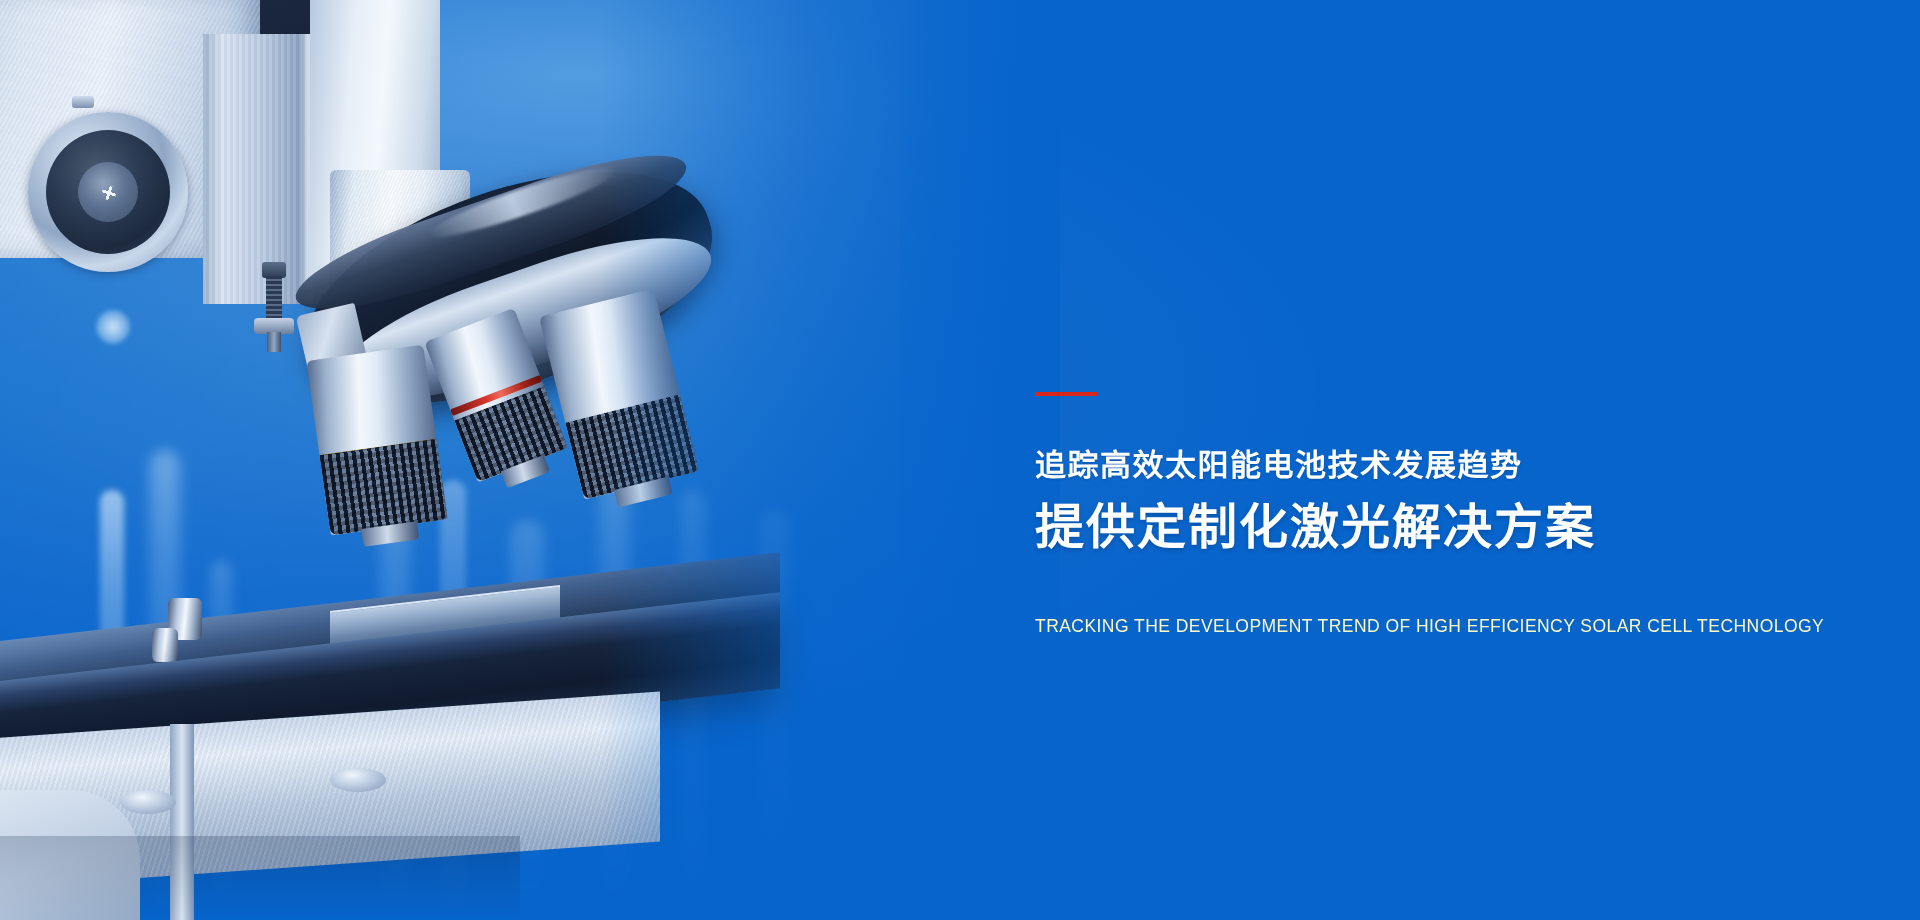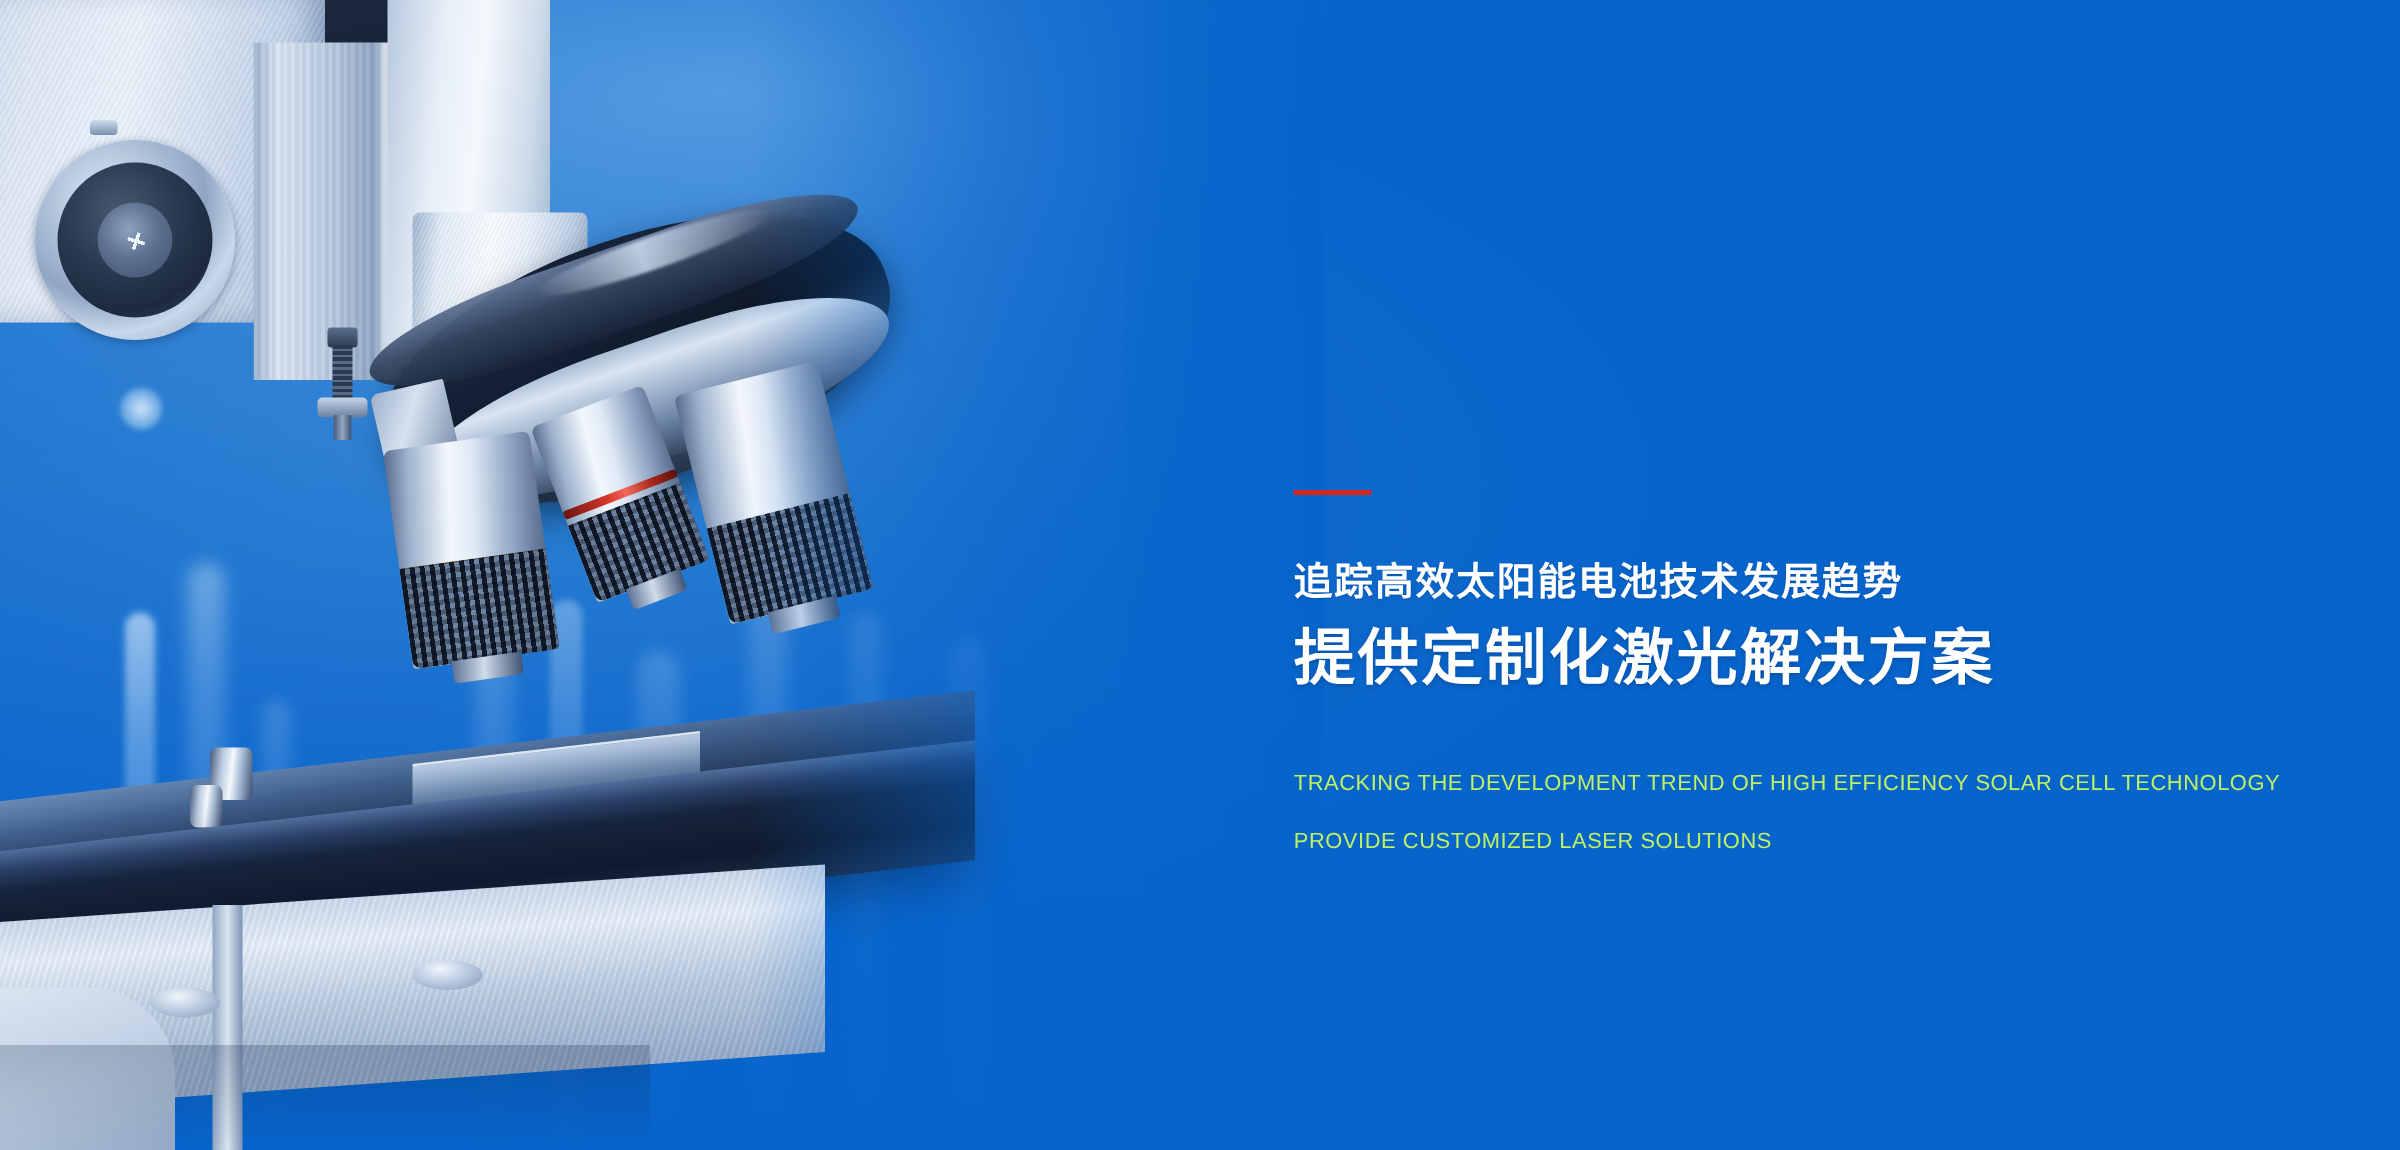--- a/index.html
+++ b/index.html
@@ -317,21 +317,21 @@
   .headline-main {
     color: #ffffff;
     font-size: 49px;
     font-weight: 700;
     letter-spacing: 2px;
     line-height: 1;
     margin: 0 0 66px 0;
     text-shadow: 0 2px 4px rgba(0,30,70,.28);
   }
   .sub-en {
-    color: #bef264;
+    color: #fef9c3;
     font-size: 17.5px;
     font-weight: 400;
     letter-spacing: .45px;
     line-height: 1;
     margin: 0 0 28px 0;
   }
   .sub-en:last-child { margin-bottom: 0; }
 </style>
 </head>
 <body>
@@ -424,16 +424,15 @@
     <div class="base-shadow"></div>
   </div>
 
   <div class="blend-right"></div>
 
   <div class="content">
     <div class="accent-rule"></div>
     <h2 class="headline-sub">追踪高效太阳能电池技术发展趋势</h2>
     <h1 class="headline-main">提供定制化激光解决方案</h1>
     <p class="sub-en">TRACKING THE DEVELOPMENT TREND OF HIGH EFFICIENCY SOLAR CELL TECHNOLOGY</p>
-    <p class="sub-en">PROVIDE CUSTOMIZED LASER SOLUTIONS</p>
   </div>
 
 </div>
 
 </body></html>

